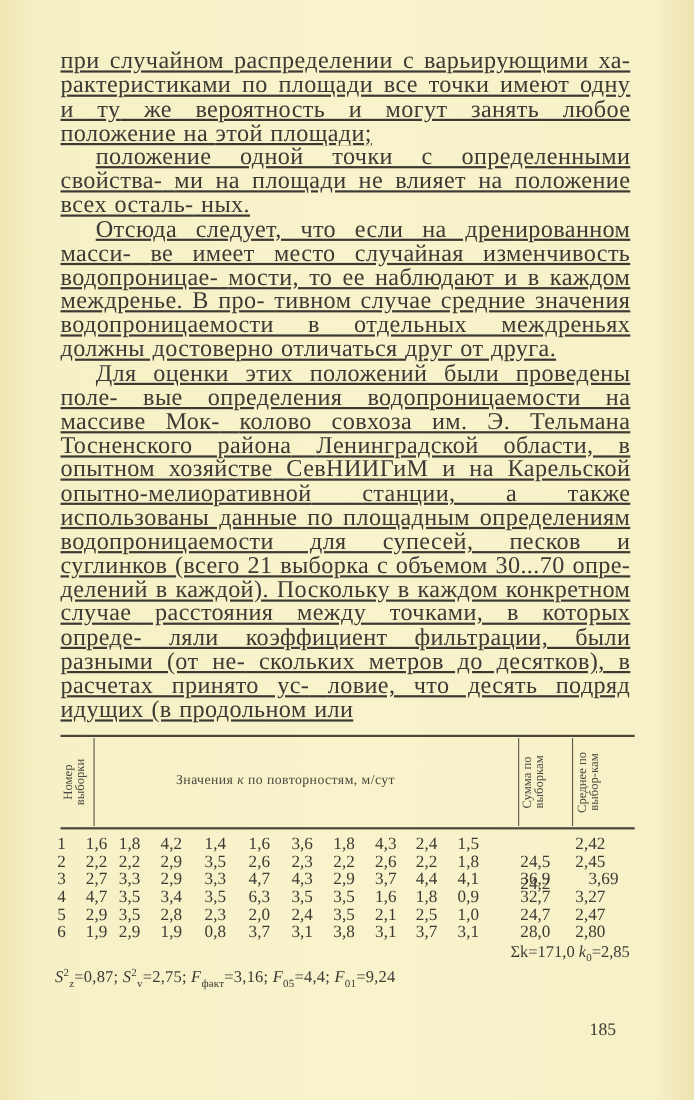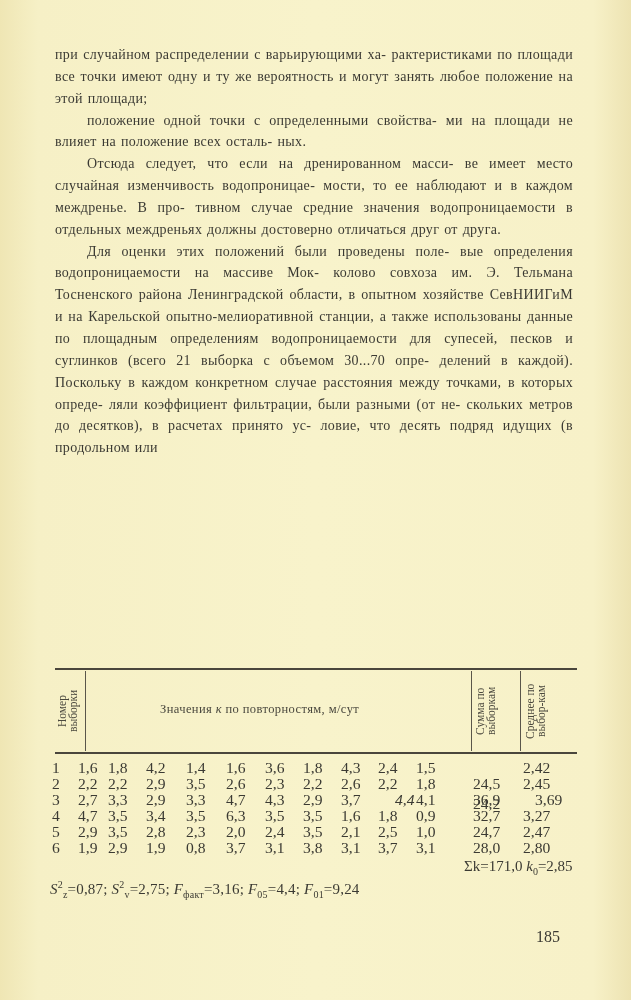--- a/index.html
+++ b/index.html
@@ -7,22 +7,22 @@
     width: 631px; height: 1000px; overflow: hidden;
     background: #f7f2c6;
     background: linear-gradient(90deg, #efe6b4 0%, #f6f0c6 6%, #f8f3cb 50%, #f7f1c8 94%, #ede3b2 100%);
     color: #3b3a33;
     font-family: "Liberation Serif", "DejaVu Serif", serif;
     position: relative;
   }
   .page { position: absolute; left: 55px; top: 0; width: 520px; }
   .body-text {
     position: absolute; left: 0; top: 44px; width: 518px;
-    font-size: 14px; line-height: 21.85px;
-    text-align: justify; letter-spacing: 0.35px; word-spacing: 1px;
+    font-size: 22px; line-height: 21.85px;
+    text-align: justify; letter-spacing: 0.35px; word-spacing: 1px; text-decoration: underline;
   }
   .body-text p { margin: 0; text-indent: 32px; }
   .body-text p.cont { text-indent: 0; }
   .table-caption {
     position: absolute; left: 0; top: 625px; width: 520px;
     text-align: center; font-size: 15.5px; line-height: 19px;
   }
   .table-caption .t1 { font-weight: bold; letter-spacing: 0.2px; }
   .table-caption .t2 { letter-spacing: 0.5px; }
   .tbl {
@@ -114,21 +114,21 @@
     <div class="row" style="top:124px;">
       <span class="cell" style="left:-3px;">3</span>
       <span class="cell" style="left:23px;">2,7</span>
       <span class="cell" style="left:53px;">3,3</span>
       <span class="cell" style="left:91px;">2,9</span>
       <span class="cell" style="left:131px;">3,3</span>
       <span class="cell" style="left:171px;">4,7</span>
       <span class="cell" style="left:210px;">4,3</span>
       <span class="cell" style="left:248px;">2,9</span>
       <span class="cell" style="left:286px;">3,7</span>
-      <span class="cell" style="left:340px;font-style:italic;">4,4</span>
+      <span class="cell" style="left:323px;">4,4</span>
       <span class="cell" style="left:361px;">4,1</span>
       <span class="cell" style="left:418px;">36,9</span>
       <span class="cell" style="left:480px;">3,69</span>
     </div>
     <div class="row" style="top:140px;">
       <span class="cell" style="left:-3px;">4</span>
       <span class="cell" style="left:23px;">4,7</span>
       <span class="cell" style="left:53px;">3,5</span>
       <span class="cell" style="left:91px;">3,4</span>
       <span class="cell" style="left:131px;">3,5</span>

